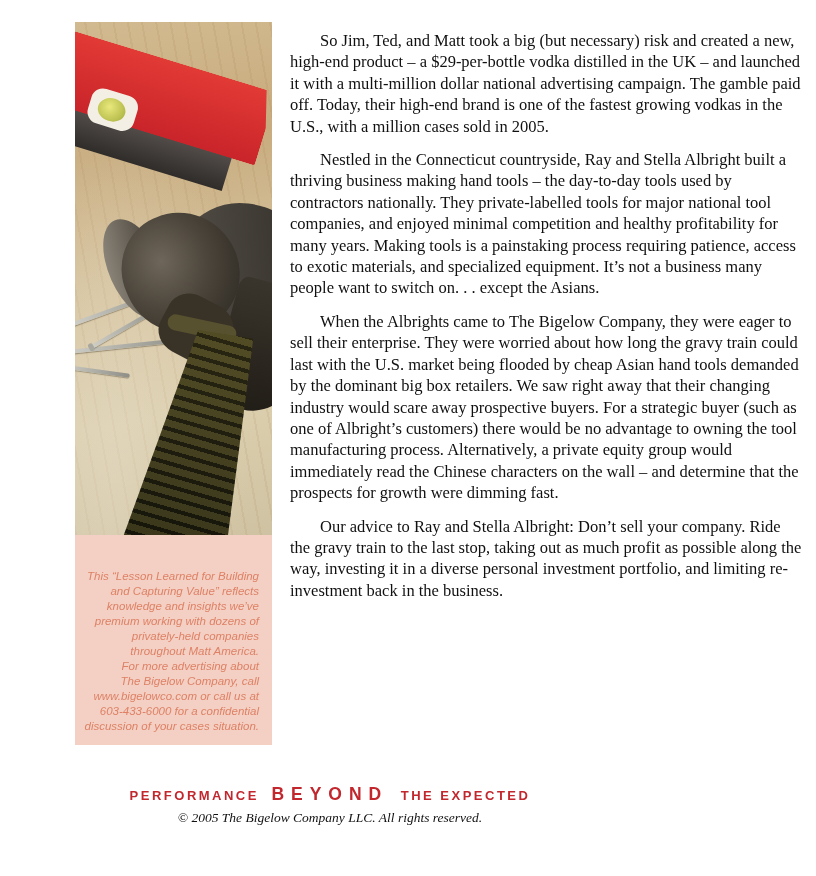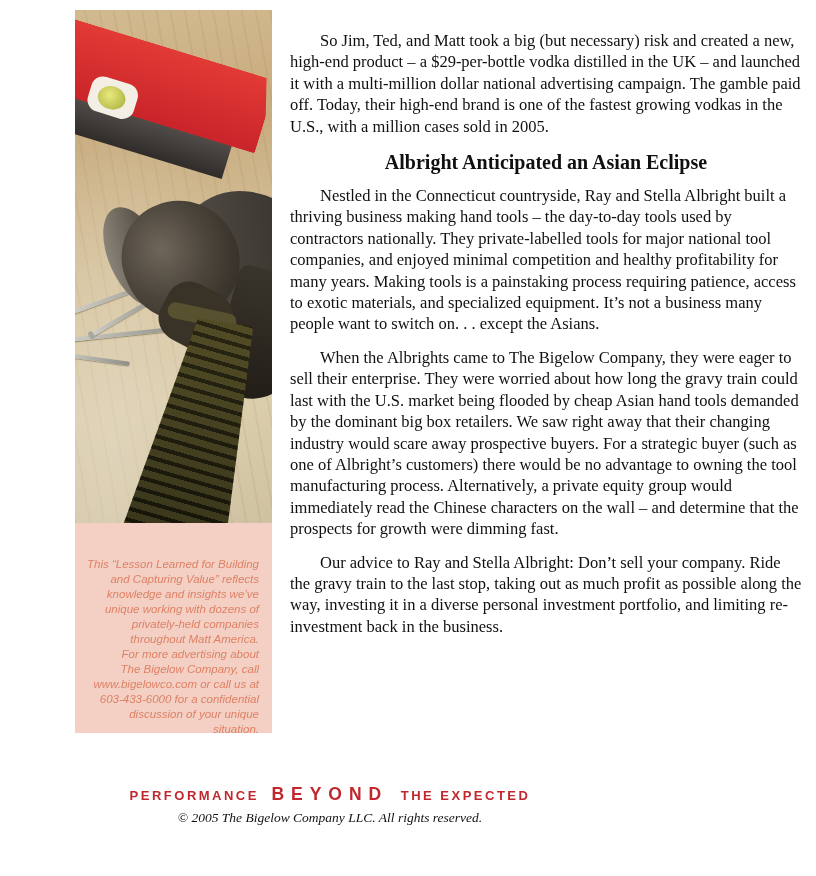--- a/index.html
+++ b/index.html
@@ -1,20 +1,20 @@
 <!DOCTYPE html>
 <html><head>
 <meta charset="utf-8">
 <style>
   html,body{margin:0;padding:0;background:#fff;}
   .page{position:relative;width:816px;height:876px;background:#ffffff;overflow:hidden;
         font-family:"Liberation Serif", serif;}
 
   
-  .left-col{position:absolute;left:75px;top:10px;width:197px;}
+  .left-col{position:absolute;left:75px;top:22px;width:197px;}
   .photo{position:relative;width:197px;height:513px;overflow:hidden;
          background:
            repeating-linear-gradient(80deg, rgba(150,110,60,0.10) 0 2px, rgba(0,0,0,0) 2px 14px),
            linear-gradient(170deg,#d2ba90 0%,#c8ab7e 25%,#d5c29c 50%,#dccfae 75%,#cfc2a2 100%);}
   .photo .shade{position:absolute;left:0;top:0;right:0;bottom:0;
          background:radial-gradient(ellipse at 20% 85%, rgba(228,218,196,0.55), rgba(0,0,0,0) 60%);}
 
   
   .level{position:absolute;left:-28px;top:40px;width:235px;height:150px;transform:rotate(17deg);}
   .level-red{position:absolute;left:0;top:0;width:212px;height:76px;border-radius:3px;
@@ -114,34 +114,33 @@
         <div class="level-red"></div>
         <div class="level-window"></div>
         <div class="level-vial"></div>
       </div>
     </div>
 
     <div class="note-box">
       <div class="note-line">This “Lesson Learned for Building</div>
       <div class="note-line">and Capturing Value” reflects</div>
       <div class="note-line">knowledge and insights we’ve</div>
-      <div class="note-line">unique working with dozens of</div>
+      <div class="note-line">premium working with dozens of</div>
       <div class="note-line">privately-held companies</div>
       <div class="note-line">throughout Matt America.</div>
       <div class="note-line">For more advertising about</div>
       <div class="note-line">The Bigelow Company, call</div>
       <div class="note-line">www.bigelowco.com or call us at</div>
       <div class="note-line">603-433-6000 for a confidential</div>
-      <div class="note-line">discussion of your unique situation.</div>
+      <div class="note-line">discussion of your cases situation.</div>
     </div>
   </div>
 
   <div class="text-col">
     <p>So Jim, Ted, and Matt took a big (but necessary) risk and created a new, high-end product – a $29-per-bottle vodka distilled in the UK – and launched it with a multi-million dollar national advertising campaign. The gamble paid off. Today, their high-end brand is one of the fastest growing vodkas in the U.S., with a million cases sold in 2005.</p>
-    <h2>Albright Anticipated an Asian Eclipse</h2>
     <p>Nestled in the Connecticut countryside, Ray and Stella Albright built a thriving business making hand tools – the day-to-day tools used by contractors nationally. They private-labelled tools for major national tool companies, and enjoyed minimal competition and healthy profitability for many years. Making tools is a painstaking process requiring patience, access to exotic materials, and specialized equipment. It’s not a business many people want to switch on. . . except the Asians.</p>
     <p>When the Albrights came to The Bigelow Company, they were eager to sell their enterprise. They were worried about how long the gravy train could last with the U.S. market being flooded by cheap Asian hand tools demanded by the dominant big box retailers. We saw right away that their changing industry would scare away prospective buyers. For a strategic buyer (such as one of Albright’s customers) there would be no advantage to owning the tool manufacturing process. Alternatively, a private equity group would immediately read the Chinese characters on the wall – and determine that the prospects for growth were dimming fast.</p>
     <p>Our advice to Ray and Stella Albright: Don’t sell your company. Ride the gravy train to the last stop, taking out as much profit as possible along the way, investing it in a diverse personal investment portfolio, and limiting re-investment back in the business.</p>
   </div>
 
   <div class="footer">
     <div class="tagline">
       <span class="tag-sm">PERFORMANCE</span>
       <span class="tag-lg">BEYOND</span>
       <span class="tag-sm">THE EXPECTED</span>

